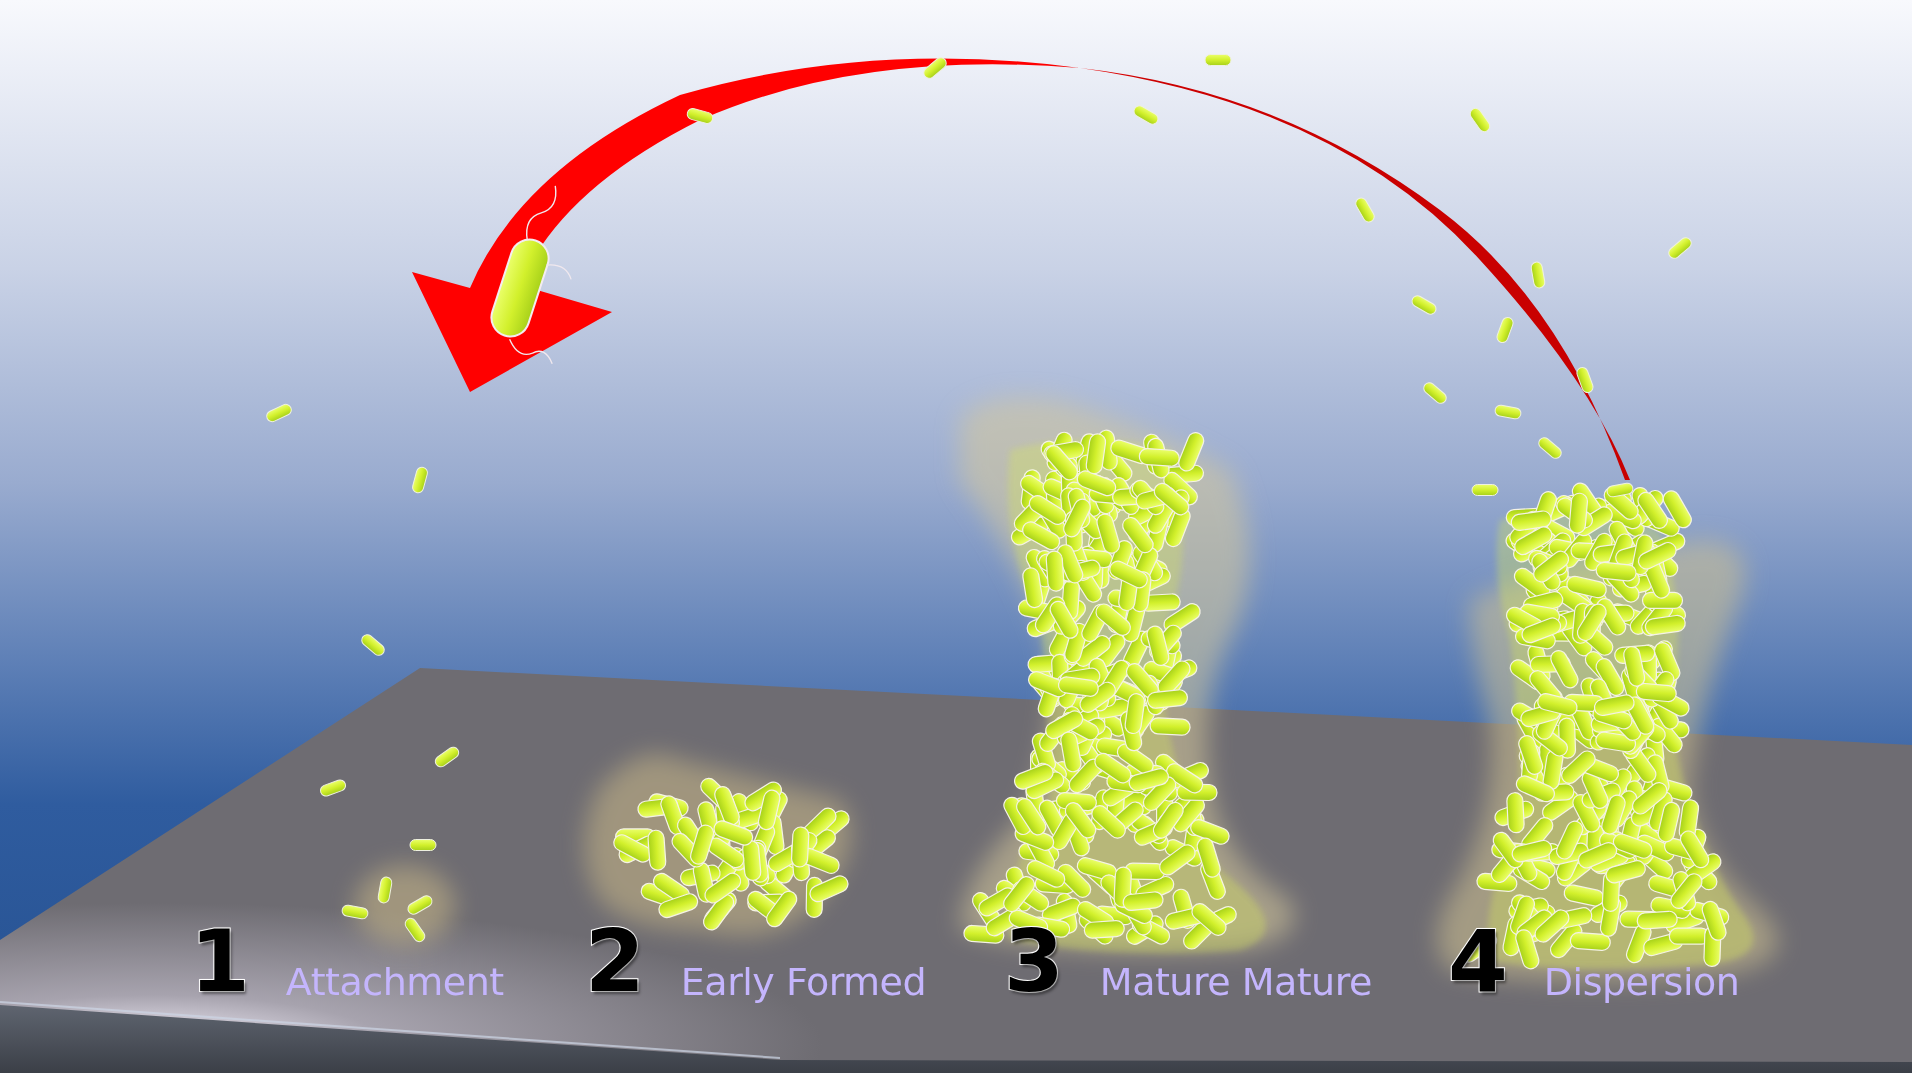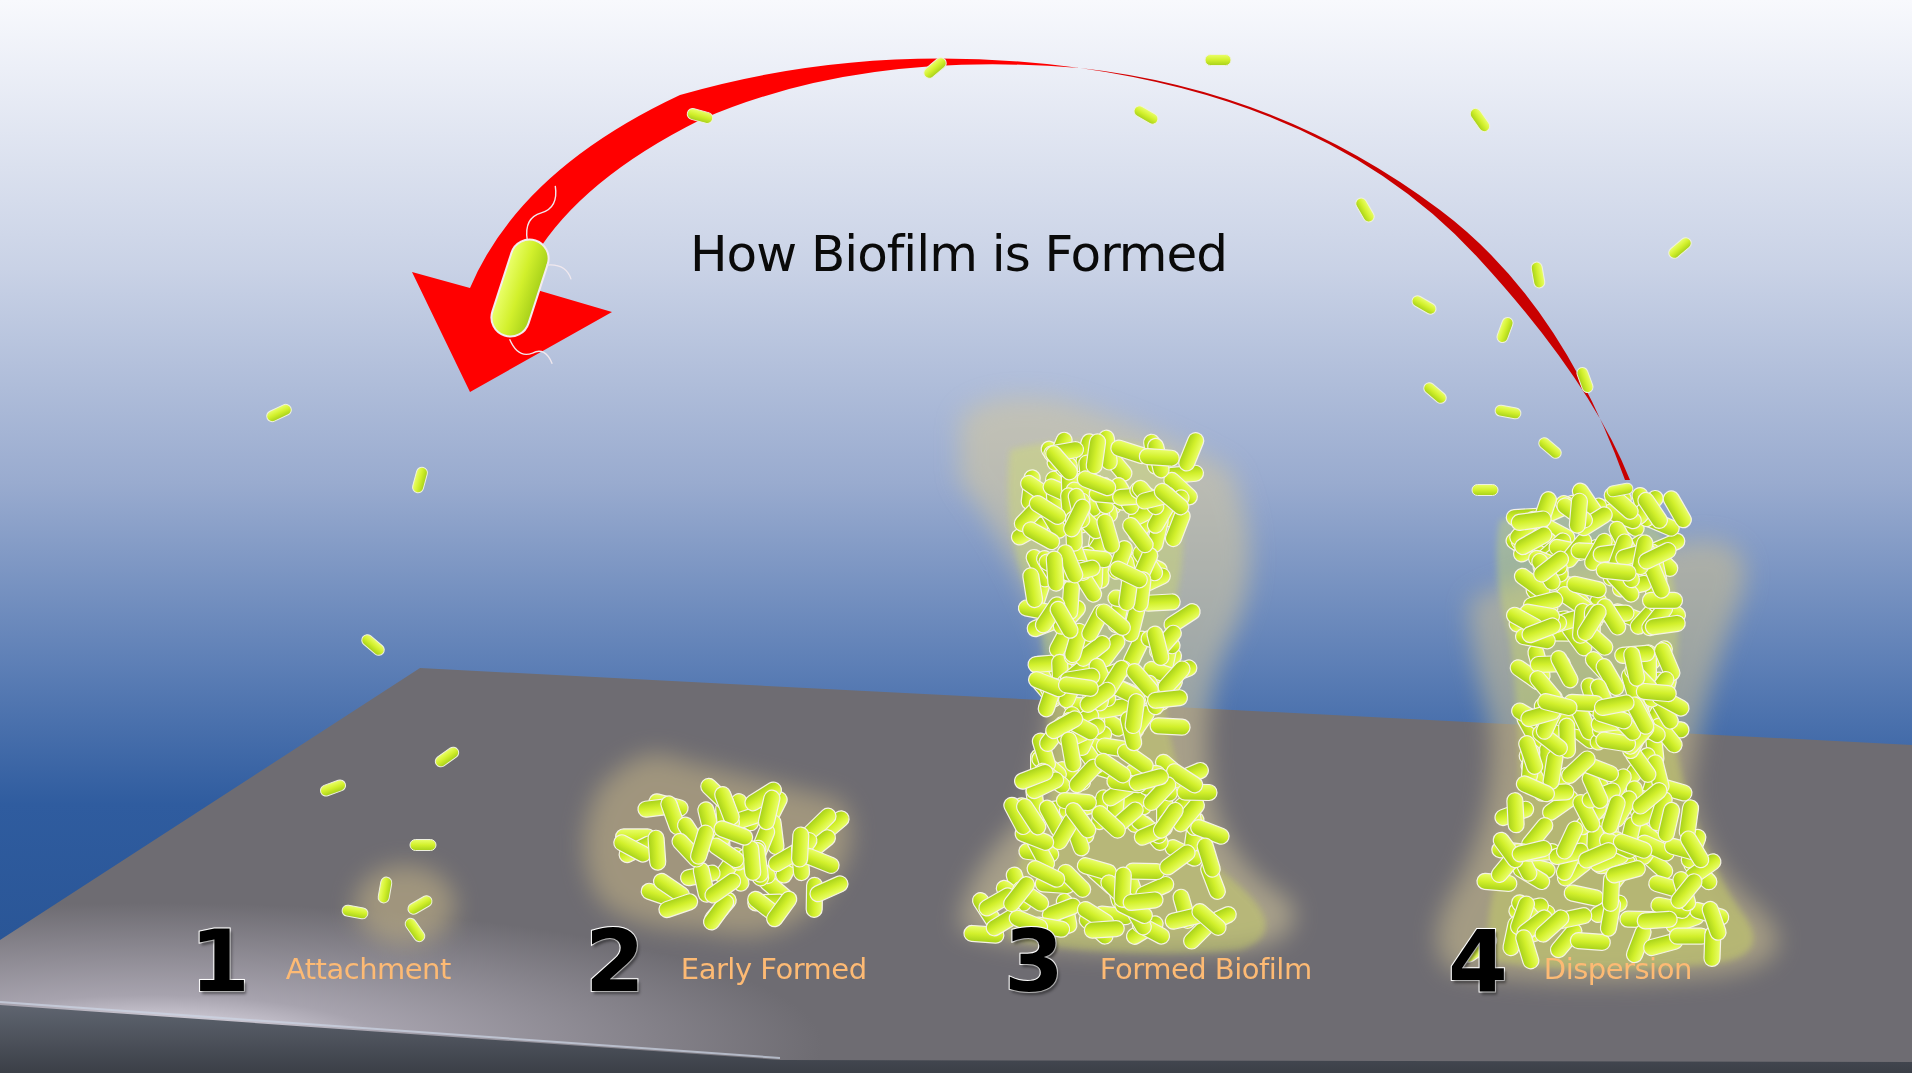--- a/index.html
+++ b/index.html
@@ -11,22 +11,22 @@
     font-family: "DejaVu Sans", sans-serif; font-size: 50px; color: #0a0a0a;
     letter-spacing: -1px; white-space: nowrap;
   }
   .stage-label { position: absolute; display: flex; align-items: flex-end; gap: 0; }
   .stage-num {
     font-family: "DejaVu Sans", sans-serif; font-weight: bold; font-size: 86px; line-height: 1;
     color: #000; -webkit-text-stroke: 2px #fff; paint-order: stroke fill;
     text-shadow: 0 0 2px #fff, 2px 3px 3px rgba(0,0,0,0.45);
   }
   .stage-name {
-    font-family: "DejaVu Sans", sans-serif; font-size: 29px; color: #fdba74; margin-left: 36px;
-    margin-bottom: 18px; letter-spacing: -0.5px; white-space: nowrap;
+    font-family: "DejaVu Sans", sans-serif; font-size: 38px; color: #c4b5fd; margin-left: 36px;
+    letter-spacing: -0.5px; white-space: nowrap;
   }
 </style>
 </head>
 <body>
 
 <div id="stage">
   <svg id="scene" width="1912" height="1073" viewBox="0 0 1912 1073">
     <defs>
       <linearGradient id="sky" x1="0" y1="0" x2="0" y2="1">
         <stop offset="0" stop-color="#f8f9fd"></stop>
@@ -695,31 +695,30 @@
       </g>
 
     <g transform="translate(520,288) rotate(-72)">
       <rect x="-50" y="-19" width="100" height="38" rx="19" fill="url(#bact)" stroke="#f3ecf0" stroke-width="2"></rect>
       <path d="M48,-8 q20,-10 30,5 q10,15 30,5" stroke="#f0e8ee" stroke-width="1.4" fill="none"></path>
       <path d="M-52,6 q-16,14 -6,26 q10,10 -4,22" stroke="#f0e8ee" stroke-width="1.4" fill="none"></path>
       <path d="M30,18 q8,18 -6,28" stroke="#f0e8ee" stroke-width="1.2" fill="none"></path>
     </g>
   </svg>
 
-  <div class="title">How Biofilm is Formed</div>
 
   <div class="stage-label" style="left:190px; top:918px;">
     <span class="stage-num">1</span>
     <span class="stage-name">Attachment</span>
   </div>
   <div class="stage-label" style="left:585px; top:918px;">
     <span class="stage-num">2</span>
     <span class="stage-name">Early Formed</span>
   </div>
   <div class="stage-label" style="left:1004px; top:918px;">
     <span class="stage-num">3</span>
-    <span class="stage-name">Formed Biofilm</span>
+    <span class="stage-name">Mature Mature</span>
   </div>
   <div class="stage-label" style="left:1448px; top:918px;">
     <span class="stage-num">4</span>
     <span class="stage-name">Dispersion</span>
   </div>
 </div>
 
 </body></html>

